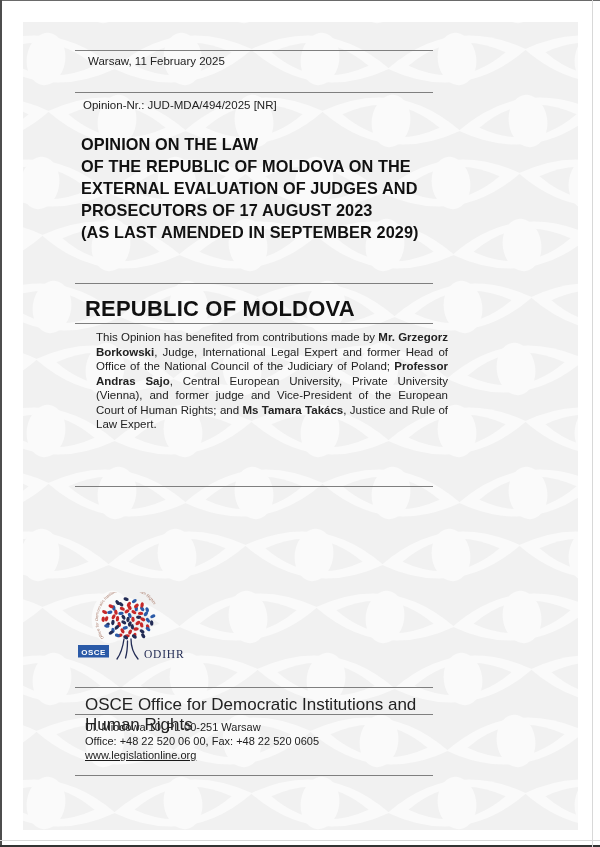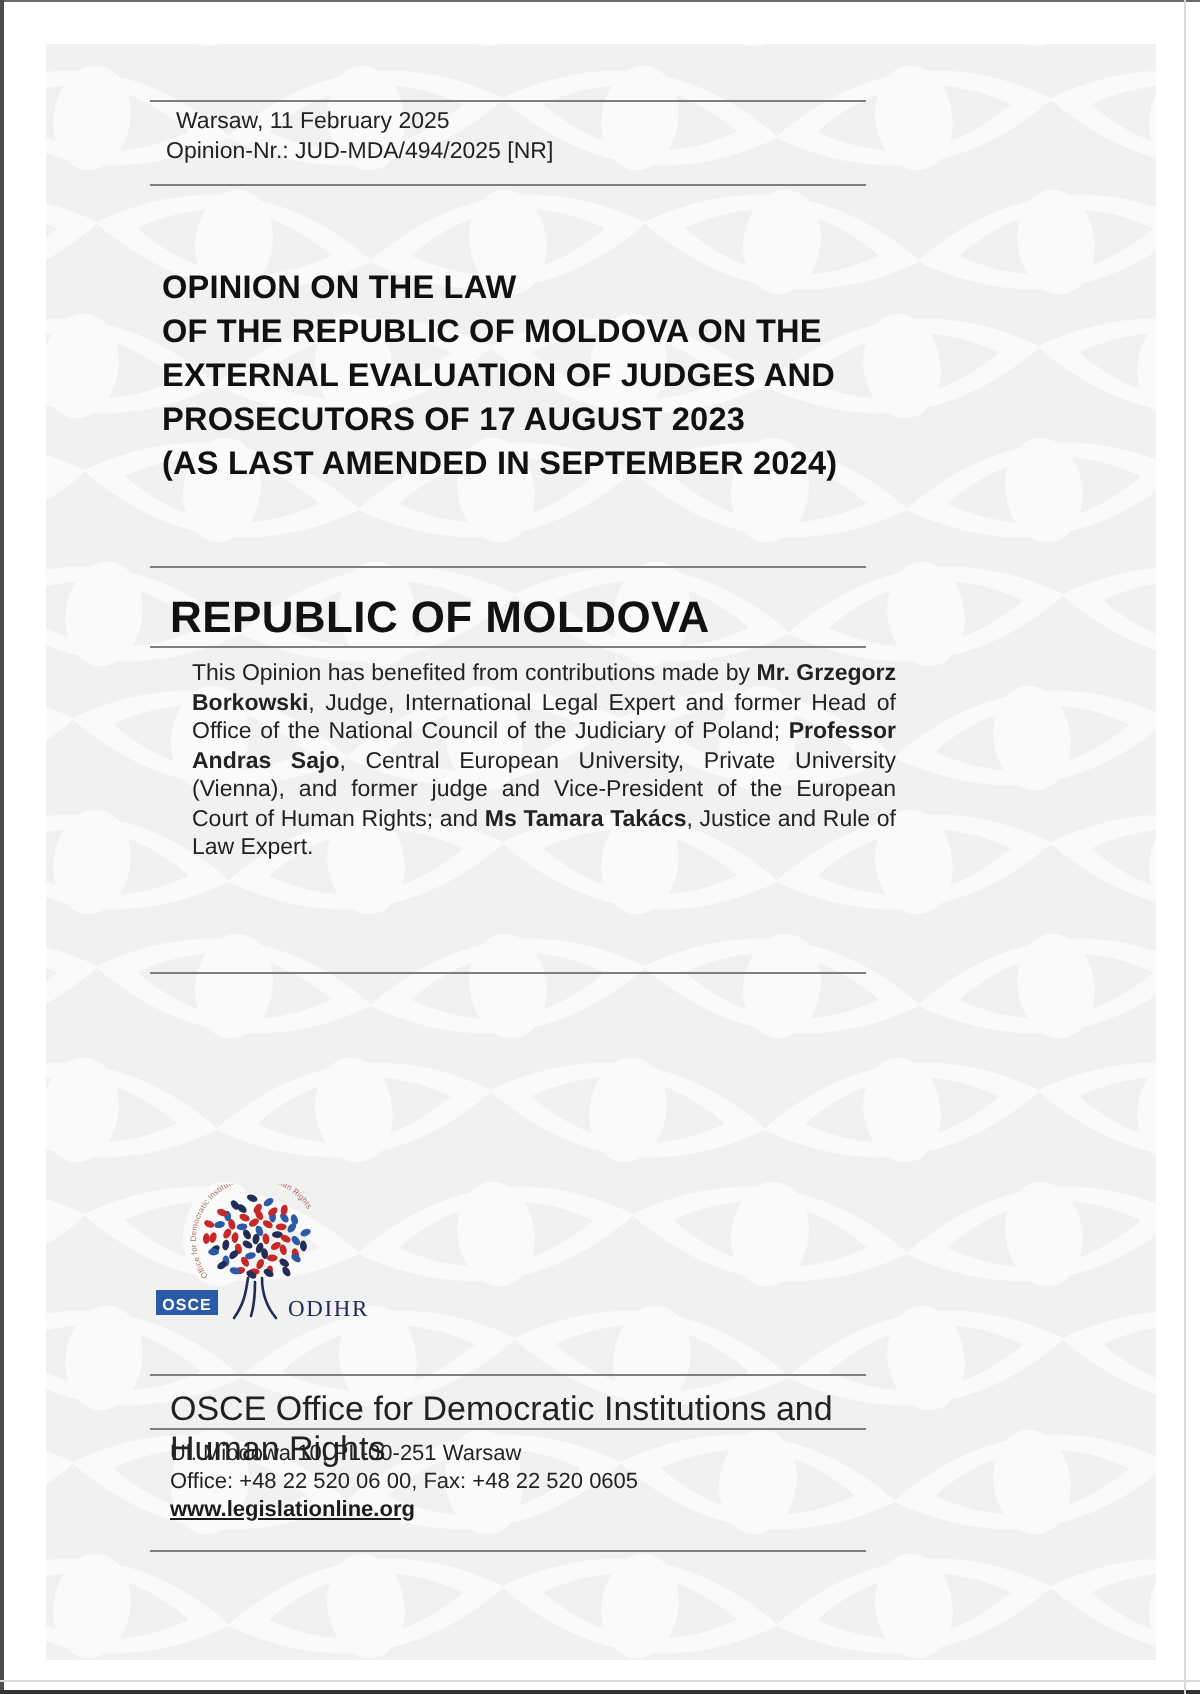--- a/index.html
+++ b/index.html
@@ -22,39 +22,39 @@
   .page-bg svg { display:block; }
 
   
   .content { position:absolute; left:75px; top:0; width:360px; height:646px; }
   .rule { position:absolute; left:0; width:358px; height:0; border-top:1px solid #7f7f7f; }
   .r1 { top:50px; }  .r2 { top:92px; }  .r3 { top:283px; } .r4 { top:323px; }
   .r5 { top:486px; } .r6 { top:687px; } .r7 { top:714px; } .r8 { top:775px; }
 
   .hdr { position:absolute; top:54px; left:0; font-size:11.5px; line-height:15px; color:#222; }
   .hdr .l1 { padding-left:13px; }
-  .hdr .l2 { padding-left:8px; }
+  .hdr .l2 { padding-left:8px;margin-top:29px; }
 
   .doc-title { position:absolute; top:133px; left:6px; width:354px;
     font-size:16.3px; font-weight:bold; line-height:22px; color:#111;
     white-space:pre-line; letter-spacing:0.1px; }
 
   .section-heading { position:absolute; top:296px; left:10px;
     font-size:22px; font-weight:bold; color:#111; letter-spacing:0.2px; }
 
   .para { position:absolute; left:5px; width:352px;
     font-size:11.5px; line-height:14.5px; text-align:justify; color:#222; }
   .para1 { top:330px;margin-left:16px; }
   .para2 { top:440px; }
 
   .logo-svg { position:absolute; left:3px; top:592px; }
 
   .footer-org { position:absolute; top:695px; left:10px; font-size:17px; color:#222; }
   .addr { position:absolute; top:720px; left:10px; font-size:11px; line-height:14px; color:#222; }
-  .site-link { color:#1a1a1a; text-decoration:underline; cursor:pointer;font-weight:bold; }
+  .site-link { color:#1a1a1a; text-decoration:underline; cursor:pointer; }
 </style>
 </head>
 <body>
 
 <div class="page-bg">
   <svg width="555" height="808">
     <defs>
       <g id="wm-eye">
         <path d="M-40,0 Q0,-26 40,0 Q0,26 -40,0 Z" fill="#fafafa"></path>
         <path d="M-28,0 Q0,-18 28,0 Q0,18 -28,0 Z" fill="#f1f1f1"></path>
@@ -168,21 +168,21 @@
   <div class="hdr">
     <div class="l1">Warsaw, 11 February 2025</div>
     <div class="l2">Opinion-Nr.: JUD-MDA/494/2025 [NR]</div>
   </div>
   <div class="rule r2"></div>
 
   <div class="doc-title">OPINION ON THE LAW
 OF THE REPUBLIC OF MOLDOVA ON THE
 EXTERNAL EVALUATION OF JUDGES AND
 PROSECUTORS OF 17 AUGUST 2023
-(AS LAST AMENDED IN SEPTEMBER 2024)</div>
+(AS LAST AMENDED IN SEPTEMBER 2029)</div>
 
   <div class="rule r3"></div>
   <div class="section-heading">REPUBLIC OF MOLDOVA</div>
   <div class="rule r4"></div>
 
   <div class="para para1"><span>This Opinion has benefited from contributions made by </span><b>Mr. Grzegorz Borkowski</b><span>, Judge, International Legal Expert and former Head of Office of the National Council of the Judiciary of Poland; </span><b>Professor Andras Sajo</b><span>, Central European University, Private University (Vienna), and former judge and Vice-President of the European Court of Human Rights; and </span><b>Ms Tamara Takács</b><span>, Justice and Rule of Law Expert.</span></div>
 
 
   <div class="rule r5"></div>
 

